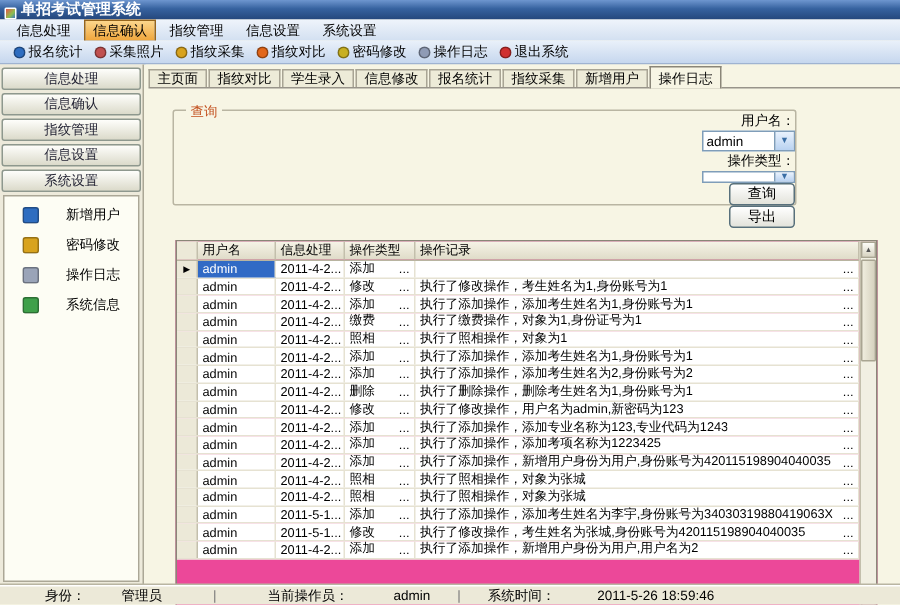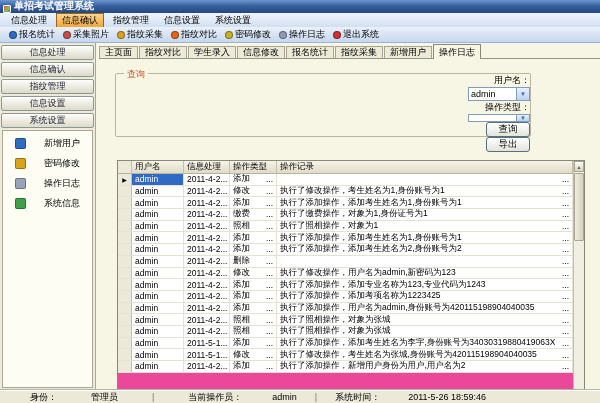--- a/index.html
+++ b/index.html
@@ -87,21 +87,21 @@
   .sb-btn { position:absolute; left:0; right:0; height:11px; background:linear-gradient(180deg,#FDFDF8,#D8D4C2);
     border:1px solid #A9A592; font-size:5px; color:#555; display:flex; align-items:center; justify-content:center; }
   .sb-up { top:0; } .sb-down { bottom:0; }
   .sb-thumb { position:absolute; left:0; right:0; top:12px; height:68px;
     background:linear-gradient(90deg,#EFEDDE,#D6D2BF); border:1px solid #A9A592; border-radius:1px; }
 
   
   .statusbar { position:absolute; bottom:0; left:0; right:0; height:13px; background:#ECE9D8;
     border-top:1px solid #FFFFFF; box-shadow:0 -1px 0 #B9B5A2; display:flex; align-items:center; font-size:9px; }
   .statusbar .sep { color:#777; }
-  .s-idl { margin-left:30px; } .s-idv { margin-left:34px; } .sep1 { margin-left:34px; }
+  .s-idl { margin-left:30px; } .s-idv { margin-left:24px; } .sep1 { margin-left:34px; }
   .s-opl { margin-left:34px; } .s-opv { margin-left:30px; } .sep2 { margin-left:18px; }
   .s-tml { margin-left:18px; } .s-tmv { margin-left:28px; }
 </style>
 </head>
 <body>
 
 <div class="titlebar">
   <span class="app-icon"></span>
   <span>单招考试管理系统</span>
 </div>
@@ -304,20 +304,21 @@
         </div>
         <div class="tr">
           <span class="td csel"></span>
           <span class="td c0">admin</span>
           <span class="td c1">2011-4-2...</span>
           <span class="td c2">
             <span>删除</span>
             <span class="dots">...</span>
           </span>
           <span class="td c3">
+            <span class="rec-text">执行了删除操作，删除考生姓名为1,身份账号为1</span>
             <span class="dots">...</span>
           </span>
         </div>
         <div class="tr">
           <span class="td csel"></span>
           <span class="td c0">admin</span>
           <span class="td c1">2011-4-2...</span>
           <span class="td c2">
             <span>修改</span>
             <span class="dots">...</span>
@@ -355,21 +356,21 @@
         </div>
         <div class="tr">
           <span class="td csel"></span>
           <span class="td c0">admin</span>
           <span class="td c1">2011-4-2...</span>
           <span class="td c2">
             <span>添加</span>
             <span class="dots">...</span>
           </span>
           <span class="td c3">
-            <span class="rec-text">执行了添加操作，用户名为admin,身份账号为420115198904040035</span>
+            <span class="rec-text">执行了添加操作，新增用户身份为用户,身份账号为420115198904040035</span>
             <span class="dots">...</span>
           </span>
         </div>
         <div class="tr">
           <span class="td csel"></span>
           <span class="td c0">admin</span>
           <span class="td c1">2011-4-2...</span>
           <span class="td c2">
             <span>照相</span>
             <span class="dots">...</span>

